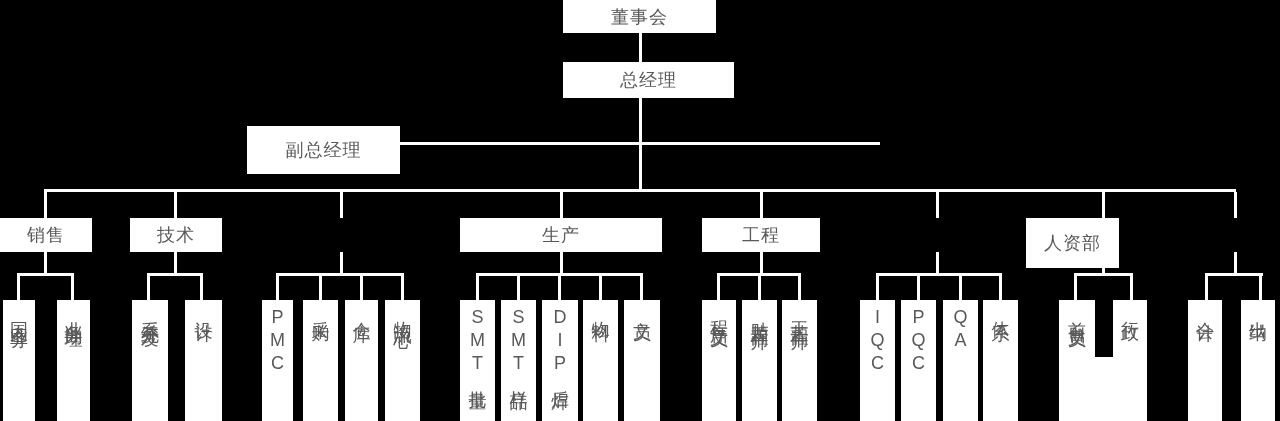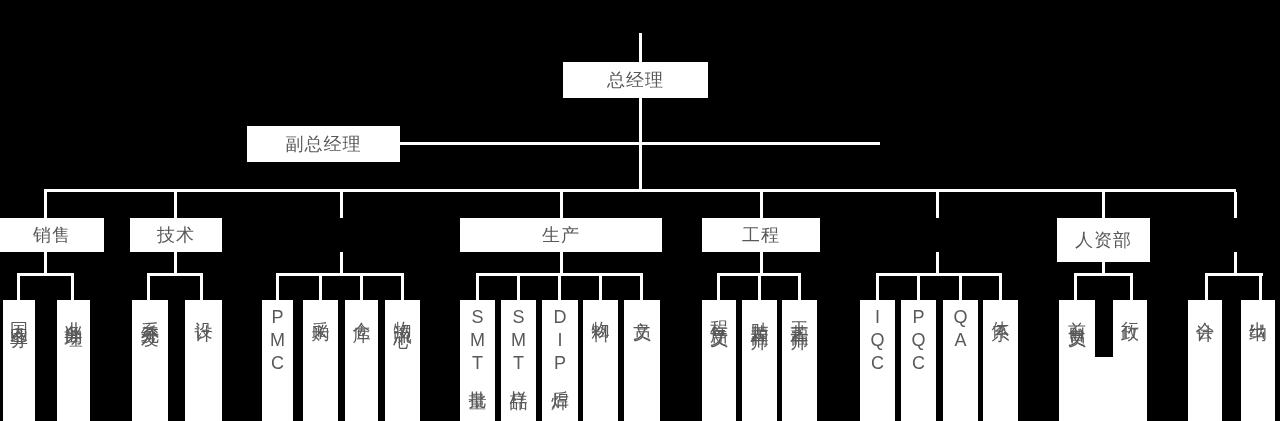--- a/index.html
+++ b/index.html
@@ -21,56 +21,59 @@
   }
   .vl{position:absolute;width:3px;background:#ffffff;}
   .hl{position:absolute;height:3px;background:#ffffff;}
   .patch{position:absolute;background:#ffffff;}
 </style>
 </head>
 <body>
 
 <div id="canvas">
 
+  <div class="node" style="left:563px;top:0;width:153px;height:33px">
+    <span>董事会</span>
+  </div>
   <div class="vl" style="left:639px;top:33px;height:29px"></div>
-  <div class="node" style="left:563px;top:62px;width:145px;height:36px">
+  <div class="node" style="left:563px;top:62px;width:171px;height:36px">
     <span>总经理</span>
   </div>
 
   <div class="vl" style="left:639px;top:98px;height:94px"></div>
 
   <div class="hl" style="left:400px;top:142px;width:480px"></div>
-  <div class="node" style="left:247px;top:126px;width:153px;height:36px">
+  <div class="node" style="left:247px;top:126px;width:153px;height:48px">
     <span>副总经理</span>
   </div>
 
   <div class="hl" style="left:44px;top:189px;width:1192px"></div>
 
   <div class="vl" style="left:44px;top:192px;height:26px"></div>
   <div class="vl" style="left:174px;top:192px;height:26px"></div>
   <div class="vl" style="left:340px;top:192px;height:26px"></div>
   <div class="vl" style="left:560px;top:192px;height:26px"></div>
   <div class="vl" style="left:760px;top:192px;height:26px"></div>
   <div class="vl" style="left:936px;top:192px;height:26px"></div>
   <div class="vl" style="left:1102px;top:192px;height:26px"></div>
   <div class="vl" style="left:1234px;top:192px;height:26px"></div>
 
-  <div class="node" style="left:0;top:218px;width:104px;height:34px">
+  <div class="node" style="left:0;top:218px;width:92px;height:34px">
     <span>销售</span>
   </div>
   <div class="node" style="left:130px;top:218px;width:92px;height:34px">
     <span>技术</span>
   </div>
   <div class="node" style="left:460px;top:218px;width:202px;height:34px">
     <span>生产</span>
   </div>
   <div class="node" style="left:702px;top:218px;width:118px;height:34px">
     <span>工程</span>
   </div>
-  <div class="node" style="left:1057px;top:218px;width:93px;height:44px">
+  <div class="node" style="left:1026px;top:218px;width:93px;height:50px">
     <span>人资部</span>
   </div>
 
   <div class="vl" style="left:44px;top:252px;height:24px"></div>
   <div class="vl" style="left:174px;top:252px;height:24px"></div>
   <div class="vl" style="left:340px;top:252px;height:24px"></div>
   <div class="vl" style="left:560px;top:252px;height:24px"></div>
   <div class="vl" style="left:760px;top:252px;height:24px"></div>
   <div class="vl" style="left:936px;top:252px;height:24px"></div>
   <div class="vl" style="left:1102px;top:252px;height:24px"></div>

